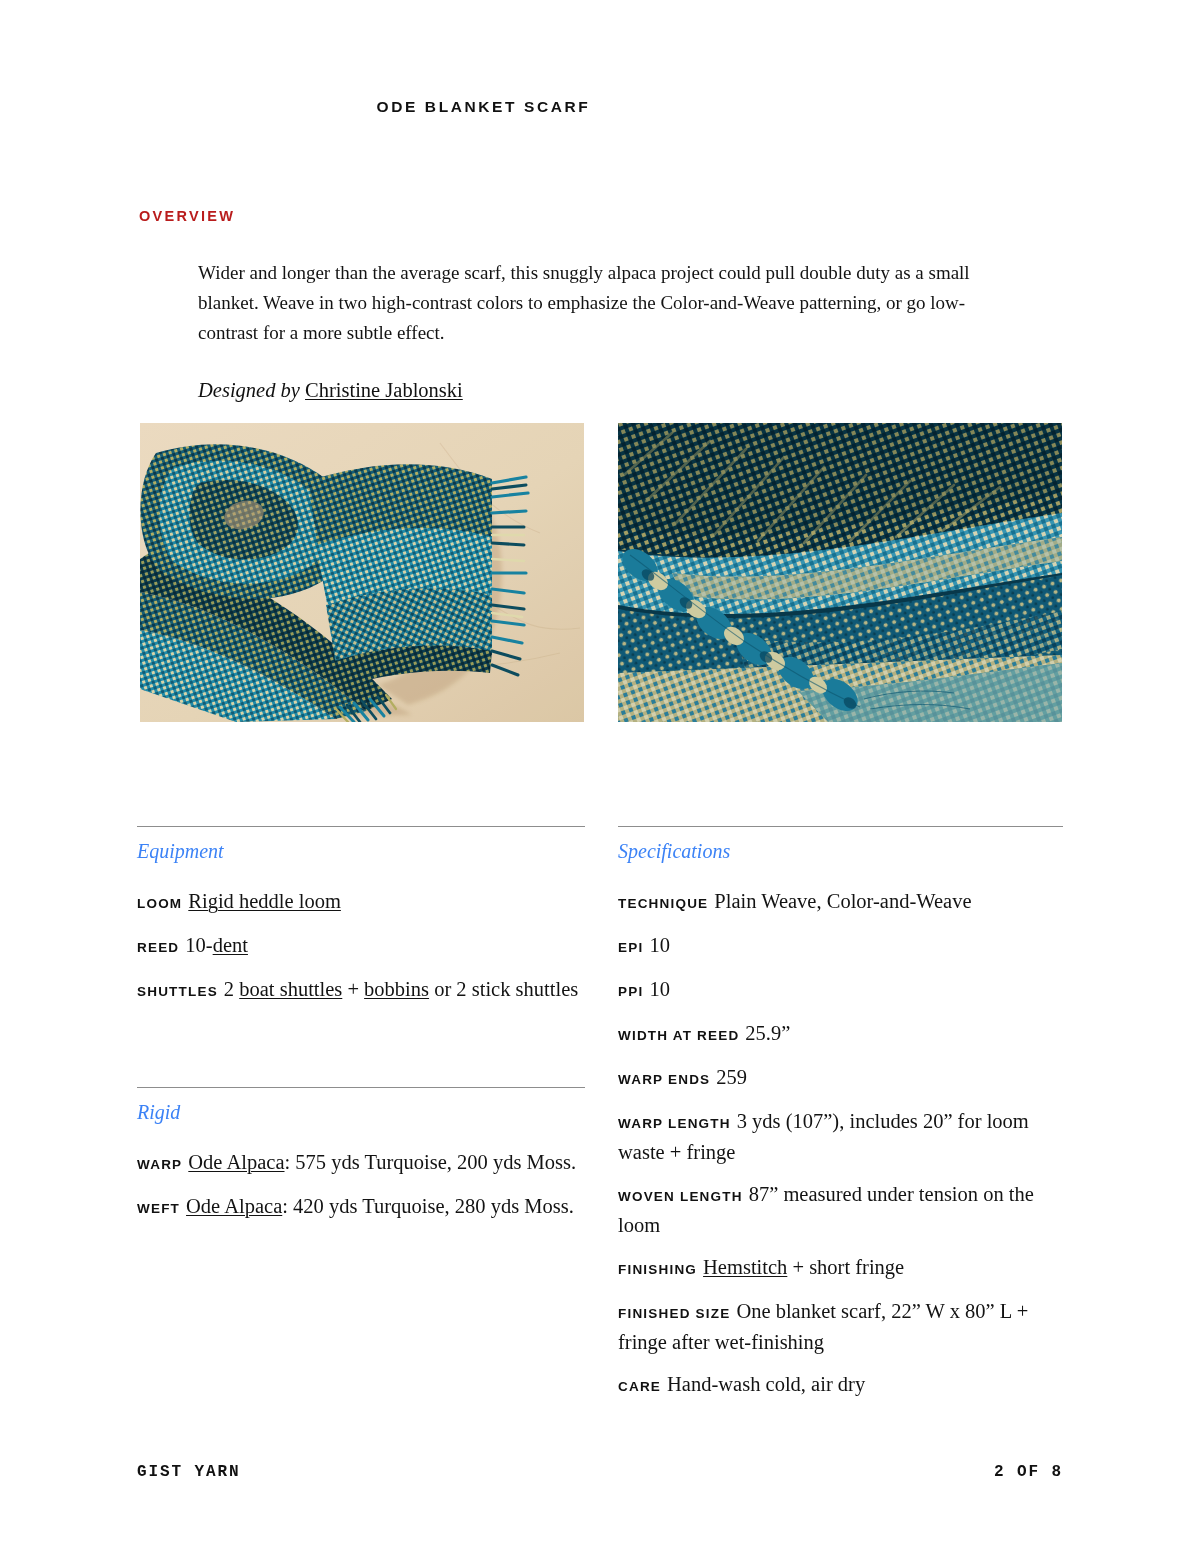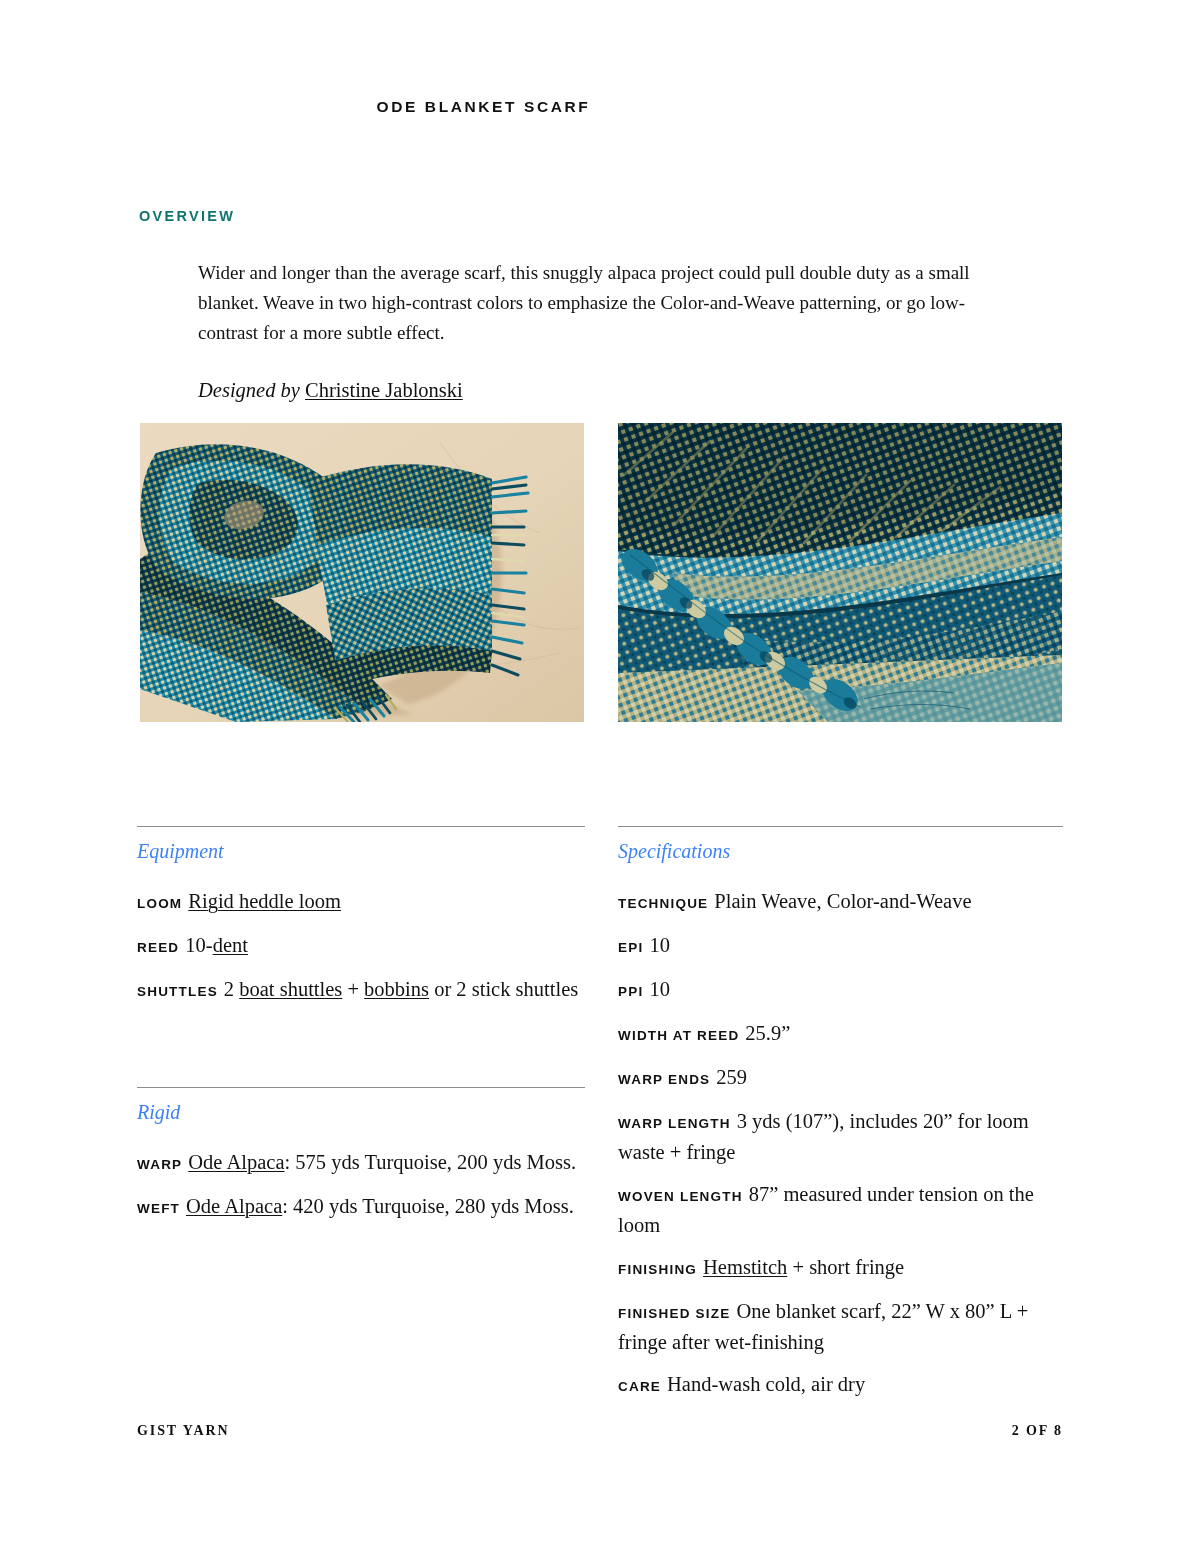--- a/index.html
+++ b/index.html
@@ -33,21 +33,21 @@
 
   
   .section-heading {
     position: absolute;
     left: 139px;
     top: 208px;
     font-family: "Liberation Sans", sans-serif;
     font-weight: bold;
     font-size: 14.5px;
     letter-spacing: 2.3px;
-    color: #0f766e;
+    color: #b91c1c;
   }
   .overview-body {
     position: absolute;
     left: 198px;
     top: 258px;
     width: 800px;
     font-size: 19px;
     line-height: 30px;
     color: #131313;
   }
@@ -123,24 +123,24 @@
   .yarn-block {
     position: absolute;
     left: 137px;
     top: 1087px;
     width: 448px;
   }
 
   
   .footer-left, .footer-right {
     position: absolute;
-    top: 1423px;
-    font-family: Liberation Serif, serif;
+    top: 1463px;
+    font-family: Liberation Mono, monospace;
     font-weight: bold;
-    font-size: 14px;
+    font-size: 16px;
     letter-spacing: 1.9px;
     color: #111111;
   }
   .footer-left  { left: 137px; }
   .footer-right { right: 137px; }
 </style>
 </head>
 <body>
 
 <div class="doc-title">ODE BLANKET SCARF</div>

